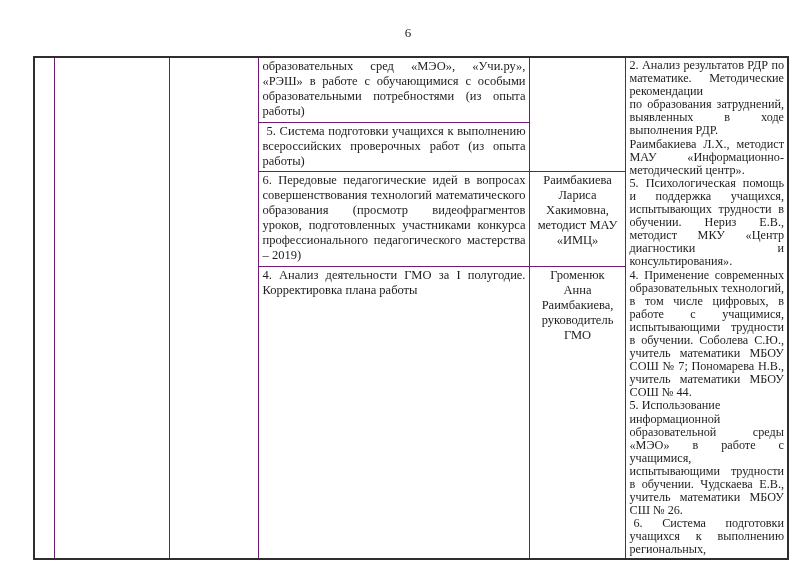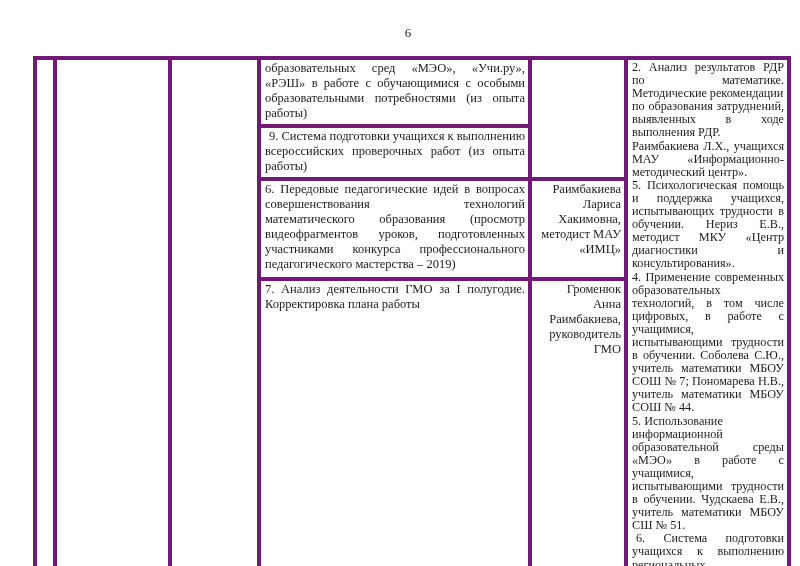--- a/index.html
+++ b/index.html
@@ -25,34 +25,34 @@
   }
   table.doc {
     position: absolute;
     left: 33px; top: 56px;
     width: 754px; height: 449px;
     border-collapse: collapse;
     table-layout: fixed;
     border: 2px solid #2e2e2e;
   }
   table.doc td {
-    border: 4px solid #701a75;
+    border: 1px solid #701a75;
     vertical-align: top;
     padding: 1px 3px 1px 4px;
     font-size: 12.5px;
     line-height: 15px;
     overflow: hidden;
   }
   tr.rA { height: 43px; }
   tr.rB { height: 40px; }
   tr.rC { height: 81px; }
   tr.rD { height: 285px; }
   td.c-just { text-align: justify; }
   td.names {
-    text-align: right;
+    text-align: center;
     white-space: pre-line;
     padding: 1px 2px;
   }
   td.rightcell { padding: 3px 3px 1px 4px; }
   .rp {
     margin: 0;
     font-size: 12.2px;
     line-height: 13.1px;
     text-align: justify;
     white-space: pre-line;
@@ -79,42 +79,42 @@
     <tbody>
       <tr class="rA">
         <td class="empty" rowspan="4"></td>
         <td class="empty" rowspan="4"></td>
         <td class="empty" rowspan="4"></td>
         <td class="c-just">образовательных сред «МЭО», «Учи.ру», «РЭШ» в работе с обучающимися с особыми образовательными потребностями (из опыта работы)</td>
         <td class="names" rowspan="2"></td>
         <td class="rightcell" rowspan="4">
           <div class="rp">2. Анализ результатов РДР по математике. Методические рекомендации</div>
           <div class="rp">по образования затруднений, выявленных в ходе выполнения РДР.</div>
-          <div class="rp">Раимбакиева Л.Х., учащихся МАУ «Информационно-методический центр».</div>
+          <div class="rp">Раимбакиева Л.Х., методист МАУ «Информационно-методический центр».</div>
           <div class="rp">5. Психологическая помощь и поддержка учащихся, испытывающих трудности в обучении. Нериз Е.В., методист МКУ «Центр диагностики и консультирования».</div>
           <div class="rp">4. Применение современных образовательных технологий, в том числе цифровых, в работе с учащимися, испытывающими трудности в обучении. Соболева С.Ю., учитель математики МБОУ СОШ № 7; Пономарева Н.В., учитель математики МБОУ СОШ № 44.</div>
           <div class="rp">5. Использование
 информационной
-образовательной среды «МЭО» в работе с учащимися, испытывающими трудности в обучении. Чудскаева Е.В., учитель математики МБОУ СШ № 51.</div>
+образовательной среды «МЭО» в работе с учащимися, испытывающими трудности в обучении. Чудскаева Е.В., учитель математики МБОУ СШ № 26.</div>
           <div class="rp just-last ind4">6. Система подготовки учащихся к выполнению региональных,</div>
         </td>
       </tr>
       <tr class="rB">
-        <td class="c-just ind4">9. Система подготовки учащихся к выполнению всероссийских проверочных работ (из опыта работы)</td>
+        <td class="c-just ind4">5. Система подготовки учащихся к выполнению всероссийских проверочных работ (из опыта работы)</td>
       </tr>
       <tr class="rC">
         <td class="c-just">6. Передовые педагогические идей в вопросах совершенствования технологий математического образования (просмотр видеофрагментов уроков, подготовленных участниками конкурса профессионального педагогического мастерства – 2019)</td>
         <td class="names">Раимбакиева
 Лариса
 Хакимовна,
 методист МАУ
 «ИМЦ»</td>
       </tr>
       <tr class="rD">
-        <td class="c-just">7. Анализ деятельности ГМО за I полугодие. Корректировка плана работы</td>
+        <td class="c-just">4. Анализ деятельности ГМО за I полугодие. Корректировка плана работы</td>
         <td class="names">Громенюк
 Анна
 Раимбакиева,
 руководитель
 ГМО</td>
       </tr>
     </tbody>
   </table>
 
 </div>

